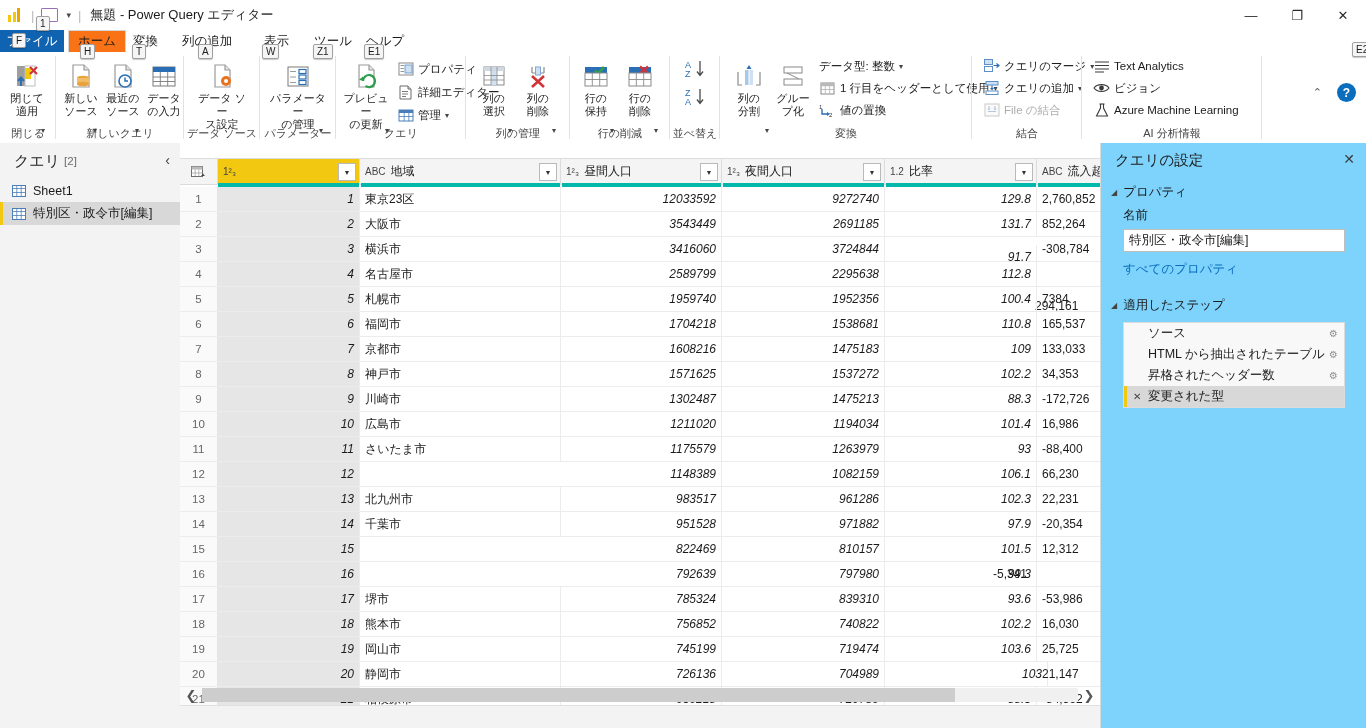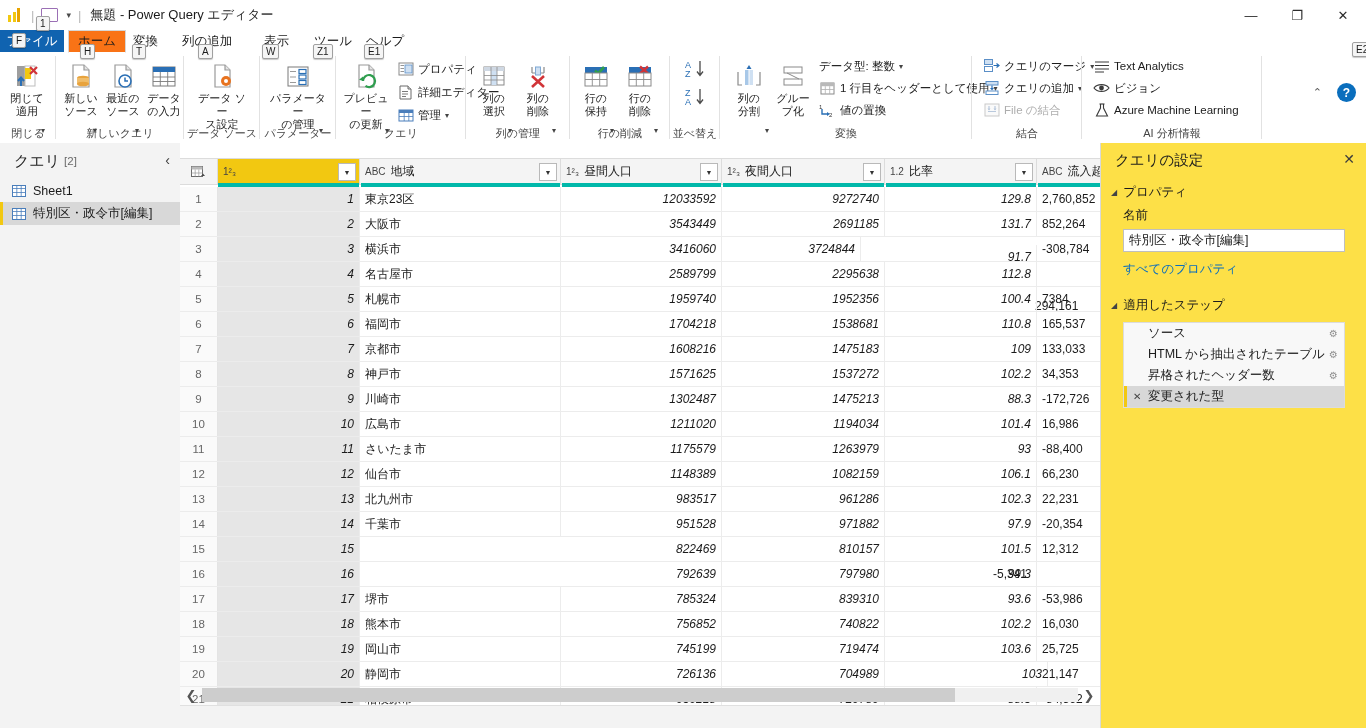--- a/index.html
+++ b/index.html
@@ -184,21 +184,21 @@
   .hs-track{flex:1;height:14px;background:#f0f0f0;position:relative;}
   .hs-thumb{position:absolute;left:0;top:0;height:14px;width:86%;background:#cdcdcd;}
   .gstatus{
     position:absolute;left:0;bottom:0;width:920px;height:22px;
     border-top:1px solid #e0e0e0;background:#f3f3f3;
   }
 
   
   .spane{
     position:absolute;left:1100px;top:143px;width:266px;height:585px;
-    background:#fde047;border-left:1px solid #d9d9d9;
+    background:#7dd3fc;border-left:1px solid #d9d9d9;
   }
   .spane-head{
     height:34px;display:flex;align-items:center;padding-left:14px;position:relative;
   }
   .spane-title{font-size:14.5px;color:#1b1b1b;}
   .spane-close{
     position:absolute;right:12px;top:8px;font-size:14px;color:#3c3c3c;cursor:default;
   }
   .sect{display:flex;align-items:center;padding-left:10px;height:22px;margin-top:4px;}
   .sect .tri{font-size:8px;color:#444;margin-right:6px;}
@@ -754,21 +754,21 @@
           <div class="cell num" style="left: 381px; width: 161px;">3543449</div>
           <div class="cell num" style="left: 542px; width: 163px;">2691185</div>
           <div class="cell num" style="left: 705px; width: 152px;">131.7</div>
           <div class="cell" style="left: 857px; width: 63px; border-right: none;">852,264</div>
         </div>
         <div class="row">
           <div class="rn">3</div>
           <div class="cell num sel" style="left: 38px; width: 142px;">3</div>
           <div class="cell" style="left: 180px; width: 201px;">横浜市</div>
           <div class="cell num" style="left: 381px; width: 161px;">3416060</div>
-          <div class="cell num" style="left: 518px; width: 163px;">3724844</div>
+          <div class="cell num" style="left: 542px; width: 163px;">3724844</div>
           <div class="cell num" style="left: 705px; width: 152px; margin-top: 8px;">91.7</div>
           <div class="cell" style="left: 857px; width: 63px; border-right: none;">-308,784</div>
         </div>
         <div class="row">
           <div class="rn">4</div>
           <div class="cell num sel" style="left: 38px; width: 142px;">4</div>
           <div class="cell" style="left: 180px; width: 201px;">名古屋市</div>
           <div class="cell num" style="left: 381px; width: 161px;">2589799</div>
           <div class="cell num" style="left: 542px; width: 163px;">2295638</div>
           <div class="cell num" style="left: 705px; width: 152px;">112.8</div>
@@ -833,21 +833,20 @@
           <div class="cell num sel" style="left: 38px; width: 142px;">11</div>
           <div class="cell" style="left: 180px; width: 201px;">さいたま市</div>
           <div class="cell num" style="left: 381px; width: 161px;">1175579</div>
           <div class="cell num" style="left: 542px; width: 163px;">1263979</div>
           <div class="cell num" style="left: 705px; width: 152px;">93</div>
           <div class="cell" style="left: 857px; width: 63px; border-right: none;">-88,400</div>
         </div>
         <div class="row">
           <div class="rn">12</div>
           <div class="cell num sel" style="left: 38px; width: 142px;">12</div>
-          <div class="cell" style="left: 180px; width: 201px;">仙台市</div>
           <div class="cell num" style="left: 381px; width: 161px;">1148389</div>
           <div class="cell num" style="left: 542px; width: 163px;">1082159</div>
           <div class="cell num" style="left: 705px; width: 152px;">106.1</div>
           <div class="cell" style="left: 857px; width: 63px; border-right: none;">66,230</div>
         </div>
         <div class="row">
           <div class="rn">13</div>
           <div class="cell num sel" style="left: 38px; width: 142px;">13</div>
           <div class="cell" style="left: 180px; width: 201px;">北九州市</div>
           <div class="cell num" style="left: 381px; width: 161px;">983517</div>

